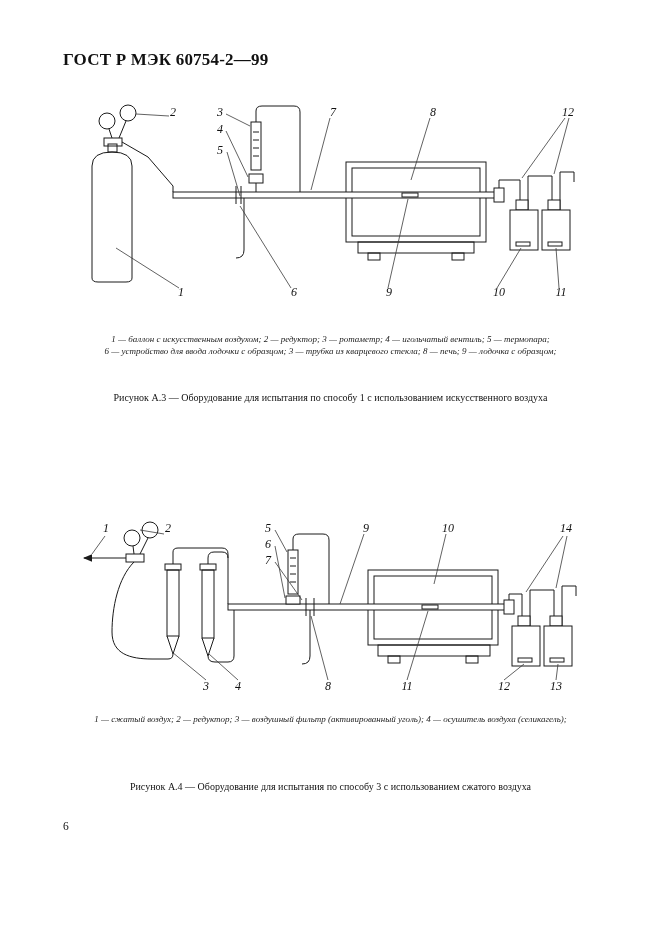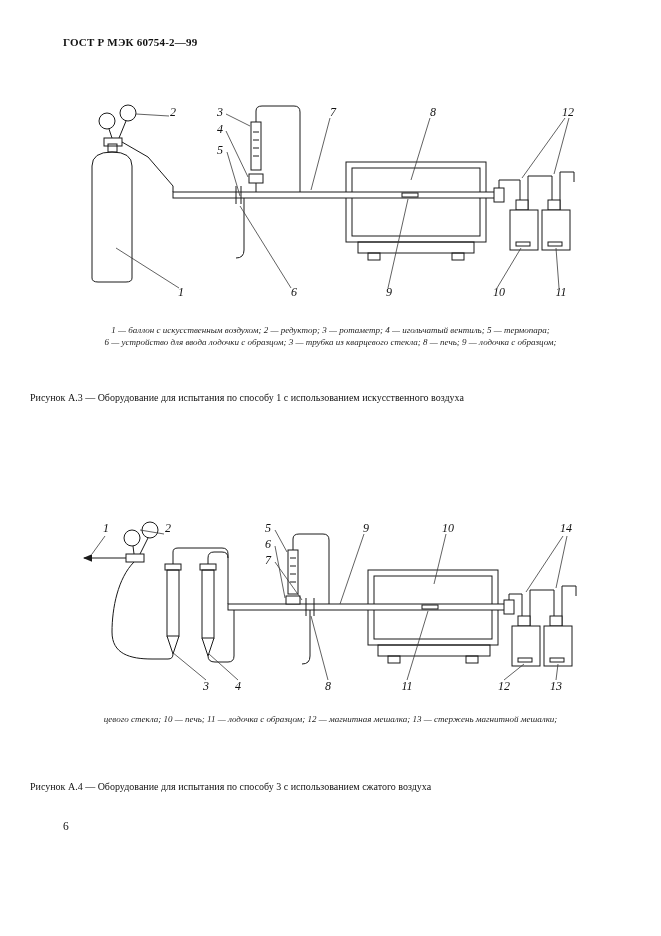--- a/index.html
+++ b/index.html
@@ -2,36 +2,36 @@
 <html><head>
 <meta charset="utf-8">
 <style>
   html,body{margin:0;padding:0;background:#888;}
   .page{
     position:relative;width:661px;height:936px;background:#ffffff;
     font-family:"Liberation Serif", serif;color:#111;overflow:hidden;
     margin:0 auto;
   }
   .header{
-    position:absolute;left:63px;top:36px;
-    font-size:11px;font-weight:bold;letter-spacing:0.2px;
+    position:absolute;left:63px;top:50px;
+    font-size:17px;font-weight:bold;letter-spacing:0.2px;
   }
   .fig{position:absolute;}
   .fig *{vector-effect:none;}
   .shape{stroke:#1a1a1a;stroke-width:1;fill:none;}
   .wfill{stroke:#1a1a1a;stroke-width:1;fill:#ffffff;}
   .ldr{stroke:#3a3a3a;stroke-width:0.8;fill:none;}
   .lbl{font-family:"Liberation Serif",serif;font-style:italic;font-size:12px;fill:#111;text-anchor:middle;}
   .legend{
     position:absolute;left:50px;width:561px;text-align:center;
     font-size:9px;line-height:11.5px;color:#222;
   }
   .legend .num{font-style:italic;}
   .caption{
-    position:absolute;left:30px;width:601px;
+    position:absolute;left:30px;width:601px;text-align:center;
     font-size:10px;color:#111;
   }
   .page-number{position:absolute;left:63px;top:820px;font-size:11.5px;}
 </style>
 </head>
 <body>
 
 <div class="page">
 
   <div class="header">ГОСТ Р МЭК 60754-2—99</div>
@@ -118,21 +118,21 @@
     <text class="lbl" x="142" y="54">5</text>
     <text class="lbl" x="216" y="196">6</text>
     <text class="lbl" x="255" y="16">7</text>
     <text class="lbl" x="355" y="16">8</text>
     <text class="lbl" x="311" y="196">9</text>
     <text class="lbl" x="421" y="196">10</text>
     <text class="lbl" x="483" y="196">11</text>
     <text class="lbl" x="490" y="16">12</text>
   </svg>
 
-  <div class="legend" style="top:325px">
+  <div class="legend" style="top:334px">
     <div class="num">1 — баллон с искусственным воздухом; 2 — редуктор; 3 — ротаметр; 4 — игольчатый вентиль; 5 — термопара;</div>
     <div class="num">6 — устройство для ввода лодочки с образцом; 3 — трубка из кварцевого стекла; 8 — печь; 9 — лодочка с образцом;</div>
   </div>
 
   <div class="caption" style="top:392px">Рисунок А.3 — Оборудование для испытания по способу 1 с использованием искусственного воздуха</div>
 
   <svg class="fig" style="left:78px;top:516px" width="516" height="188" viewBox="0 0 516 188">
 
     <g>
       <line class="shape" x1="6" y1="42" x2="48" y2="42"></line>
@@ -234,20 +234,20 @@
     <text class="lbl" x="250" y="174">8</text>
     <text class="lbl" x="288" y="16">9</text>
     <text class="lbl" x="370" y="16">10</text>
     <text class="lbl" x="329" y="174">11</text>
     <text class="lbl" x="426" y="174">12</text>
     <text class="lbl" x="478" y="174">13</text>
     <text class="lbl" x="488" y="16">14</text>
   </svg>
 
   <div class="legend" style="top:714px">
-    <div class="num">цевого стекла; 10 — печь; 11 — лодочка с образцом; 12 — магнитная мешалка; 13 — стержень магнитной мешалки;</div>
+    <div class="num">1 — сжатый воздух; 2 — редуктор; 3 — воздушный фильтр (активированный уголь); 4 — осушитель воздуха (селикагель);</div>
   </div>
 
   <div class="caption" style="top:781px">Рисунок А.4 — Оборудование для испытания по способу 3 с использованием сжатого воздуха</div>
 
   <div class="page-number">6</div>
 
 </div>
 
 </body></html>

